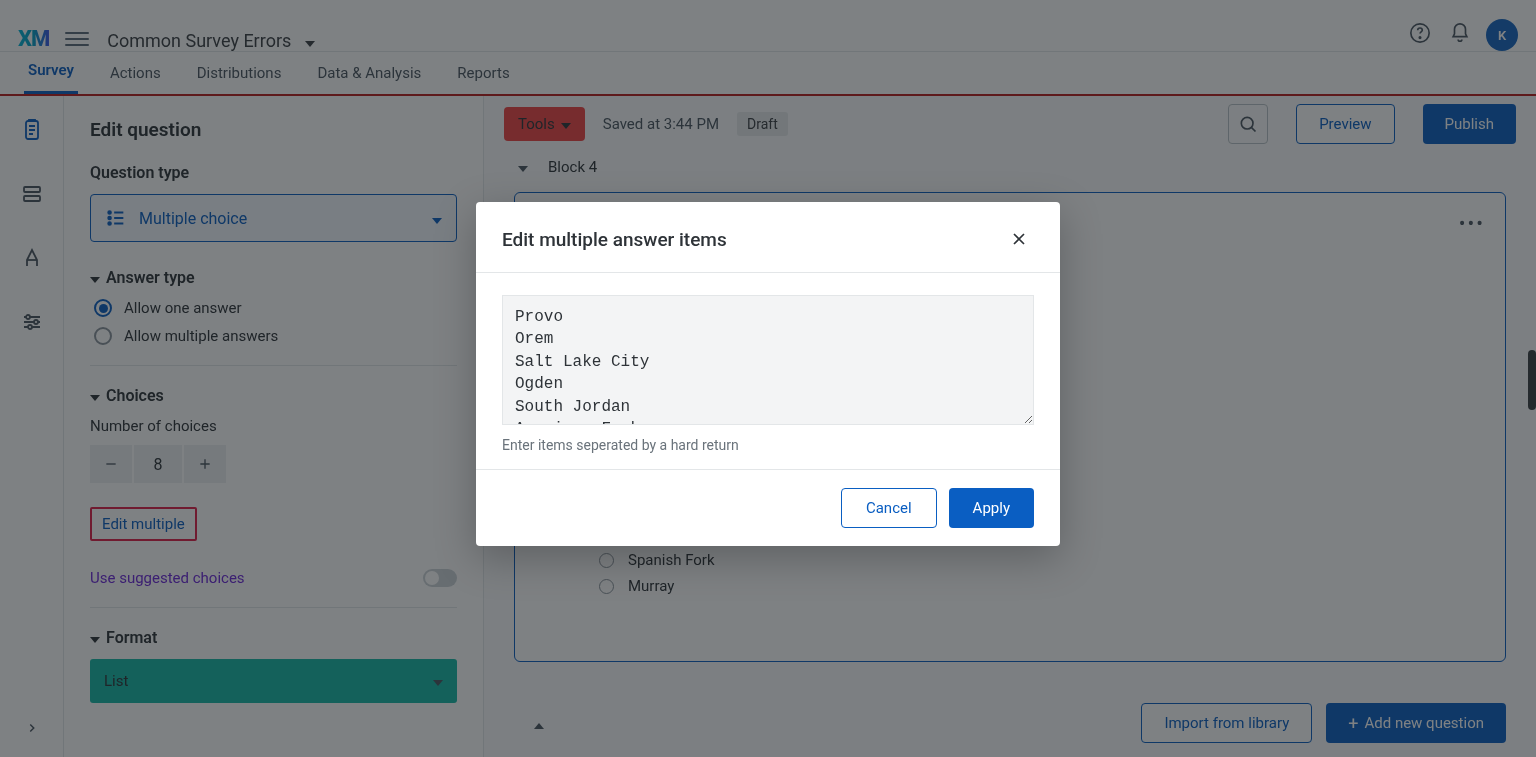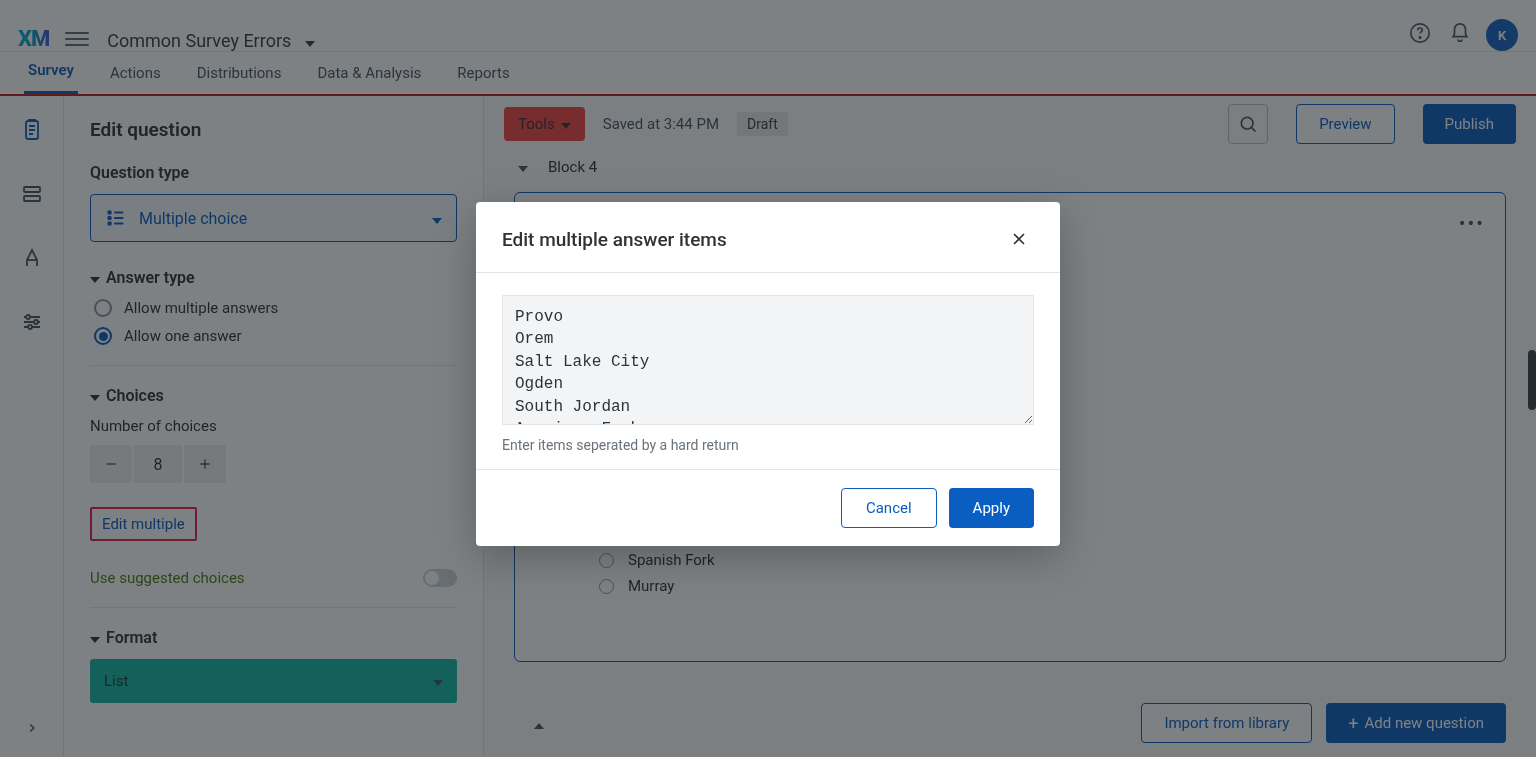--- a/index.html
+++ b/index.html
@@ -38,21 +38,21 @@
 .radio-row{ display:flex; align-items:center; gap:12px; font-size:15px; color:#2e3338; margin:10px 0 6px 4px;}
 .radio{ width:18px;height:18px;border:2px solid #8a939c;border-radius:50%; display:inline-flex; align-items:center; justify-content:center;}
 .radio.sel{ border-color:#0a5ec2;}
 .radio.sel::after{ content:""; width:9px;height:9px; background:#0a5ec2; border-radius:50%;}
 .divider{ height:1px; background:#e3e6e8; margin:20px 0;}
 .subtle{ font-size:15px; color:#2e3338; margin:6px 0 10px;}
 .stepper{ display:flex; align-items:center; }
 .step-btn{ width:42px;height:38px; background:#edf0f2; display:flex;align-items:center;justify-content:center; color:#4a5560; cursor:pointer;}
 .step-val{ width:48px;height:38px; background:#edf0f2; display:flex;align-items:center;justify-content:center; font-size:16px; color:#2e3338; margin:0 2px;}
 .edit-multiple{ display:inline-block; margin-top:24px; padding:6px 10px; border:2.5px solid #e11d48; color:#0a5ec2; font-size:15px; cursor:pointer; border-radius:2px;}
-.toggle-row{ display:flex; align-items:center; justify-content:space-between; font-size:15px; color:#4d7c0f; margin-top:28px;}
+.toggle-row{ display:flex; align-items:center; justify-content:space-between; font-size:15px; color:#6d28d9; margin-top:28px;}
 .toggle{ width:34px;height:18px;border-radius:9px; background:#cdd3d8; position:relative;}
 .toggle::after{content:"";position:absolute;left:2px;top:2px;width:14px;height:14px;border-radius:50%;background:#fff;}
 .format-select{ background:#14b8a6; height:44px; margin-top:12px; display:flex; align-items:center; justify-content:space-between; padding:0 14px; font-size:15px; color:#2e3338; cursor:pointer; border-radius:3px;}
 .caret::before{content:"";display:inline-block;border-left:5px solid transparent;border-right:5px solid transparent;border-top:6px solid currentColor;}
 
 
 .canvas{ flex:1; background:#fafbfc; position:relative; }
 .canvas-top{ height:56px; display:flex; align-items:center; padding:0 20px; gap:18px;}
 .tools-btn{ background:#ef4444; padding:8px 14px; border-radius:4px; font-size:15px; color:#2e3338; display:flex;align-items:center;gap:6px; cursor:pointer;}
 .saved{ font-size:15px; color:#4a5560;}
@@ -181,26 +181,26 @@
         <span>Multiple choice</span>
       </span>
       <span class="caret"></span>
     </div>
 
     <div class="sec-label">
         <span class="caret" style="color:#2e3338"></span>
         <span>Answer type</span>
       </div>
     <div class="radio-row">
+        <span class="radio sel"></span>
+        <span>Allow one answer</span>
+      </div>
+    <div class="radio-row">
         <span class="radio"></span>
         <span>Allow multiple answers</span>
-      </div>
-    <div class="radio-row">
-        <span class="radio sel"></span>
-        <span>Allow one answer</span>
       </div>
 
     <div class="divider"></div>
     <div class="sec-label">
         <span class="caret" style="color:#2e3338"></span>
         <span>Choices</span>
       </div>
     <div class="subtle">Number of choices</div>
     <div class="stepper">
       <div class="step-btn">

